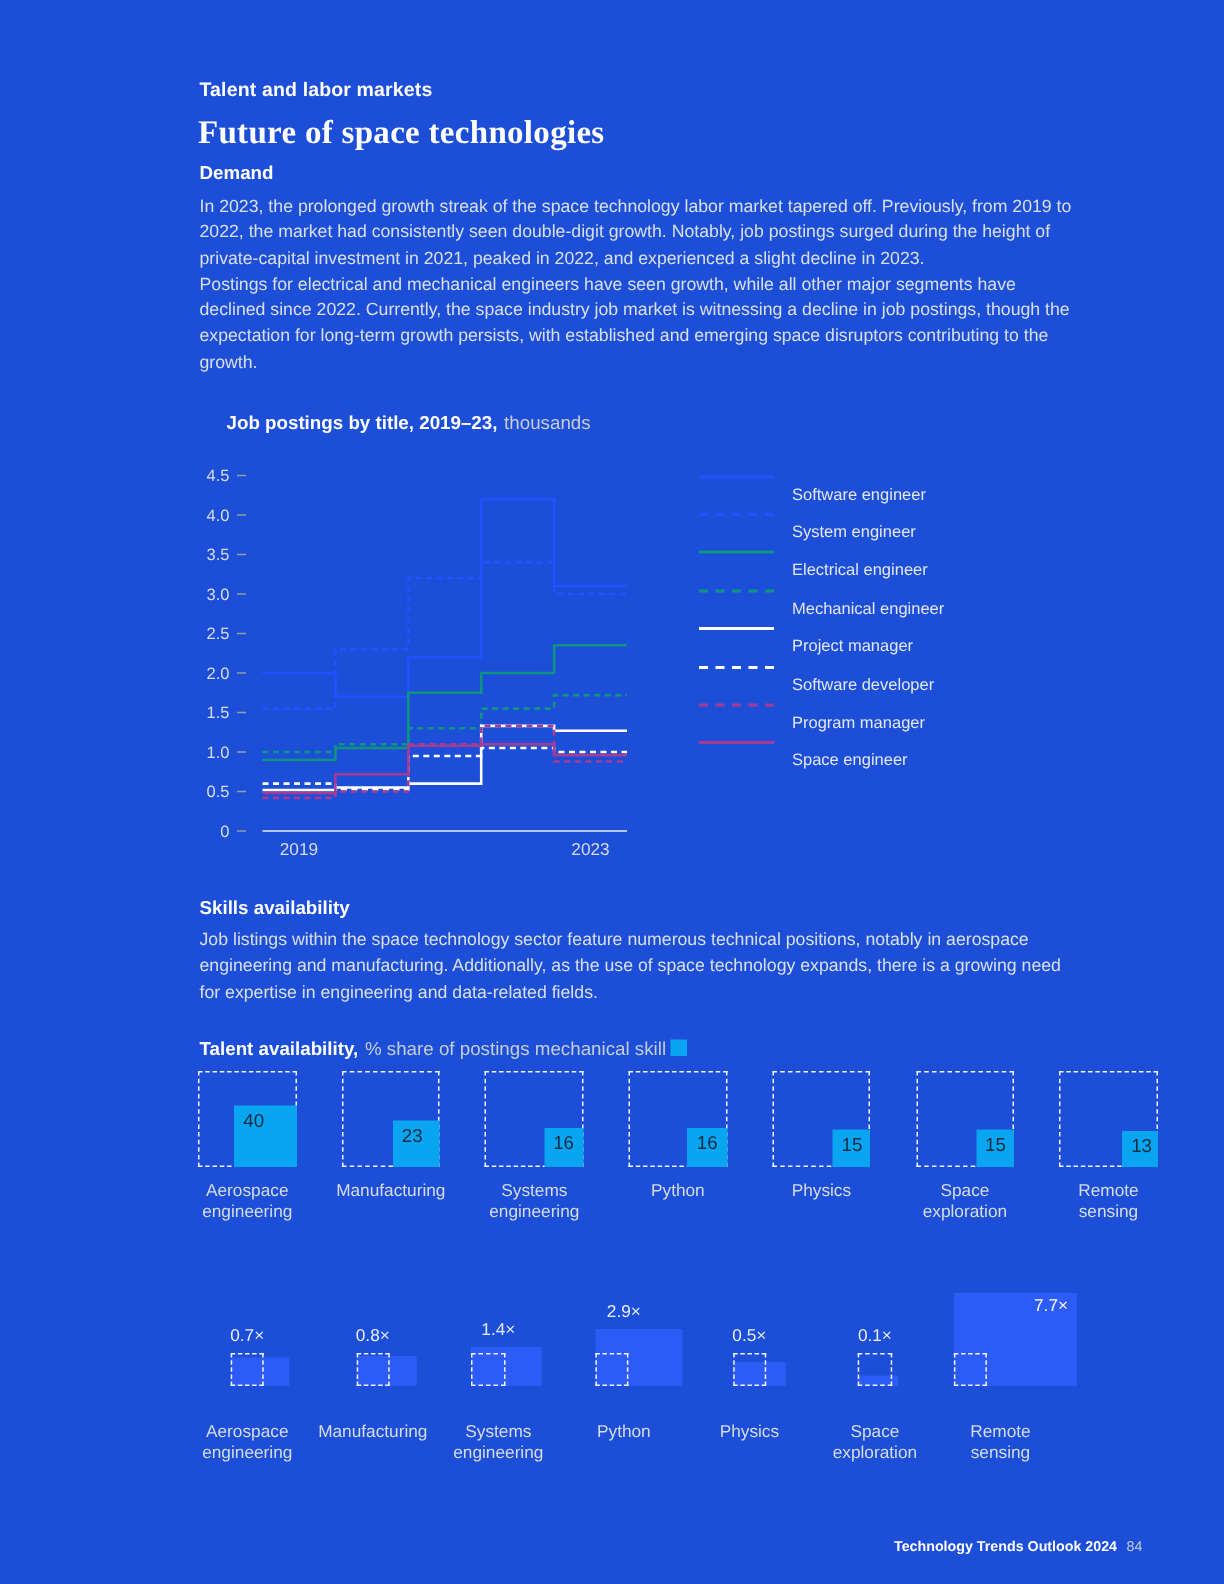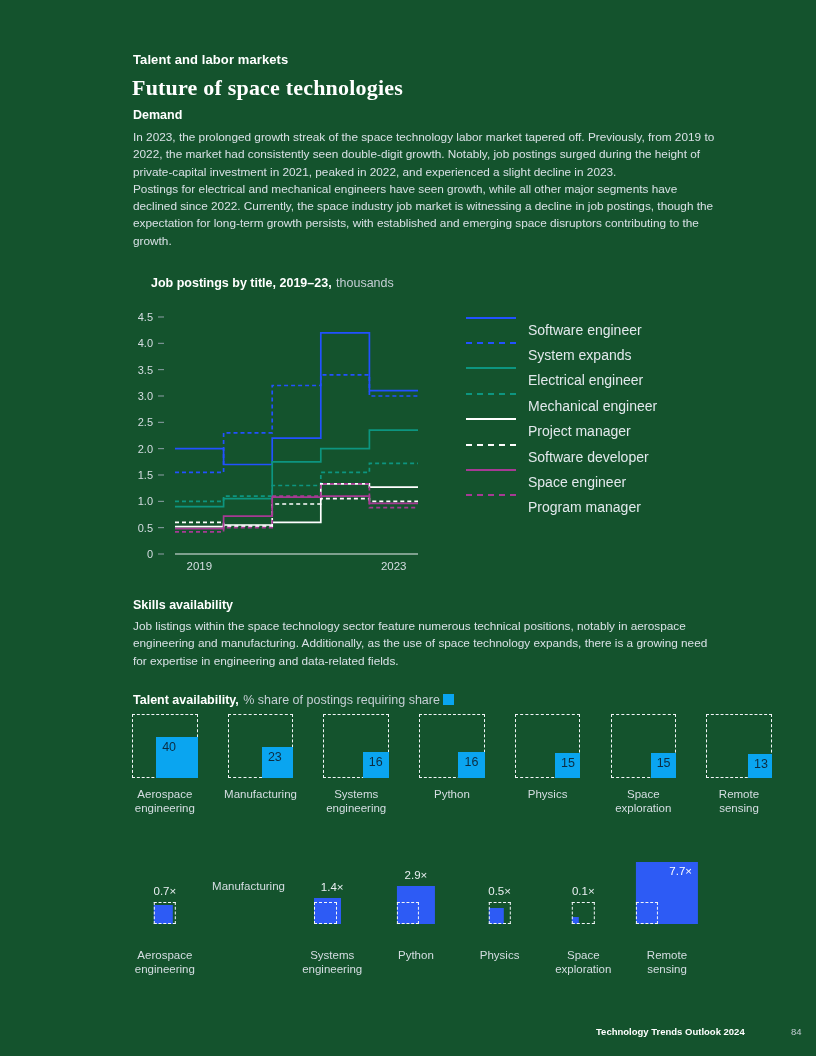--- a/index.html
+++ b/index.html
@@ -1,44 +1,44 @@
 <!DOCTYPE html>
 <html><head>
 <meta charset="utf-8">
 <style>
   html,body{margin:0;padding:0;background:#0a0f14;}
   .page{
     position:relative;width:816px;height:1056px;margin:0 auto;
-    background:#14532d;overflow:hidden;
+    background:#1d4ed8;overflow:hidden;
     font-family:"Liberation Sans",sans-serif;color:#dce3e7;
   }
   .abs{position:absolute;}
   .eyebrow{font-size:13px;font-weight:bold;color:#ffffff;letter-spacing:.1px;}
   .doc-title{font-family:"Liberation Serif",serif;font-size:22px;font-weight:700;color:#ffffff;letter-spacing:.2px;}
   .sec-head{font-size:12.5px;font-weight:bold;color:#ffffff;}
   .body-text{font-size:11.8px;line-height:17.3px;color:#d8e0e5;white-space:pre-line;}
   .chart-title-bold{font-size:12.5px;font-weight:bold;color:#ffffff;}
   .chart-title-unit{font-size:12.5px;color:#c4ced4;}
   
   .legend{display:flex;flex-direction:column;}
   .legend-row{height:25.4px;display:flex;align-items:center;}
   .legend-swatch{width:50px;height:0;border-top-width:2px;margin-right:12px;flex:0 0 auto;}
-  .legend-label{font-size:14px;color:#e2e8ec;margin-top:24px;}
+  .legend-label{font-size:11px;color:#e2e8ec;margin-top:24px;}
   
   .sq-grid{display:flex;}
   .sq-col{width:83.7px;flex:0 0 auto;}
   .cat-label{margin-top:10px;text-align:center;font-size:11.5px;line-height:13.5px;color:#d5dde2;white-space:pre-line;}
   
   .share-box{width:65.5px;height:64px;margin:0 auto;position:relative;border:1px dashed #f2f6f8;box-sizing:border-box;}
   .share-fill{position:absolute;right:-1px;bottom:-1px;}
   .share-val{position:absolute;top:3px;left:6px;font-size:12.5px;color:#0c2d42;}
   
   .ratio-area{position:relative;height:69px;}
   .ratio-wrap{position:absolute;bottom:15px;left:50%;transform:translateX(-50%);text-align:right;}
-  .ratio-talent{position:absolute;left:0;bottom:0;}
+  .ratio-talent{position:absolute;left:0;bottom:0;padding-left:20px;}
   .ratio-ref{position:absolute;left:0;bottom:0;border:1px dashed #f2f6f8;box-sizing:border-box;background:transparent;}
   .ratio-label{position:absolute;bottom:calc(100% + 5px);left:50%;transform:translateX(-50%);
     font-size:11.5px;color:#eaeff2;white-space:nowrap;}
   .ratio-label-in{position:absolute;top:3px;right:6px;font-size:11.5px;color:#ffffff;}
   
   .inline-sq{display:inline-block;width:11px;height:11px;vertical-align:-1px;margin-left:3px;}
   .inline-sq-dashed{display:inline-block;width:11px;height:11px;vertical-align:-1px;margin-left:3px;
     border:1px dashed #f2f6f8;border-radius:2px;box-sizing:border-box;}
   .subtitle-rest{font-size:12.5px;color:#c4ced4;}
   .footer-title{font-size:9.5px;font-weight:bold;color:#ffffff;}
@@ -97,55 +97,55 @@
       <path d="M 50 233.9 H 98.6 V 229.7 H 147.2 V 198.1 H 195.8 V 185.9 H 244.4 V 209.7 H 293" fill="none" stroke="#a63a94" stroke-width="1.7" stroke-dasharray="4 3"></path>
     </svg>
 
   <div class="abs legend" id="chart-legend" style="left:466px;top:305px;">
       <div class="legend-row">
         <span class="legend-swatch" style="border-top-style: solid; border-top-color: rgb(34, 81, 255);"></span>
         <span class="legend-label">Software engineer</span>
       </div>
       <div class="legend-row">
         <span class="legend-swatch" style="border-top-style: dashed; border-top-color: rgb(34, 81, 255);"></span>
-        <span class="legend-label">System expands</span>
+        <span class="legend-label">System engineer</span>
       </div>
       <div class="legend-row">
         <span class="legend-swatch" style="border-top-style: solid; border-top-color: rgb(13, 149, 128);"></span>
         <span class="legend-label">Electrical engineer</span>
       </div>
       <div class="legend-row">
         <span class="legend-swatch" style="border-top-style: dashed; border-top-color: rgb(13, 149, 128);"></span>
         <span class="legend-label">Mechanical engineer</span>
       </div>
       <div class="legend-row">
         <span class="legend-swatch" style="border-top-style: solid; border-top-color: rgb(255, 255, 255);"></span>
         <span class="legend-label">Project manager</span>
       </div>
       <div class="legend-row">
         <span class="legend-swatch" style="border-top-style: dashed; border-top-color: rgb(255, 255, 255);"></span>
         <span class="legend-label">Software developer</span>
       </div>
       <div class="legend-row">
+        <span class="legend-swatch" style="border-top-style: dashed; border-top-color: rgb(166, 58, 148);"></span>
+        <span class="legend-label">Program manager</span>
+      </div>
+      <div class="legend-row">
         <span class="legend-swatch" style="border-top-style: solid; border-top-color: rgb(166, 58, 148);"></span>
         <span class="legend-label">Space engineer</span>
       </div>
-      <div class="legend-row">
-        <span class="legend-swatch" style="border-top-style: dashed; border-top-color: rgb(166, 58, 148);"></span>
-        <span class="legend-label">Program manager</span>
-      </div>
     </div>
 
   <div class="abs sec-head" style="left:133px;top:598px;">Skills availability</div>
 
   <div class="abs body-text" style="left:133px;top:618px;width:583px;">Job listings within the space technology sector feature numerous technical positions, notably in aerospace engineering and manufacturing. Additionally, as the use of space technology expands, there is a growing need for expertise in engineering and data-related fields.</div>
 
   <div class="abs" style="left:133px;top:690px;">
     <span class="chart-title-bold">Talent availability,</span>
-    <span class="subtitle-rest">% share of postings requiring share</span><span class="inline-sq" id="share-legend-swatch" style="background: rgb(10, 165, 240);"></span>
+    <span class="subtitle-rest">% share of postings mechanical skill</span><span class="inline-sq" id="share-legend-swatch" style="background: rgb(10, 165, 240);"></span>
   </div>
 
   <div class="abs sq-grid" id="share-grid" style="left:123px;top:714px;gap:12px;">
       <div class="sq-col">
         <div class="share-box">
           <div class="share-fill" style="width: 41.4258px; height: 41.4258px; background: rgb(10, 165, 240);">
             <span class="share-val">40</span>
           </div>
         </div>
         <div class="cat-label">Aerospace
@@ -211,20 +211,27 @@
           <div class="ratio-wrap" style="width: 22.4px; height: 22.4px;">
             <div class="ratio-talent" style="width: 18.7412px; height: 18.7412px; background: rgb(45, 91, 245);"></div>
             <div class="ratio-ref" style="width: 22.4px; height: 22.4px;"></div>
             <span class="ratio-label">0.7×</span>
           </div>
         </div>
         <div class="cat-label">Aerospace
 engineering</div>
       </div>
       <div class="sq-col">
+        <div class="ratio-area">
+          <div class="ratio-wrap" style="width: 22.4px; height: 22.4px;">
+            <div class="ratio-talent" style="width: 20.0352px; height: 20.0352px; background: rgb(45, 91, 245);"></div>
+            <div class="ratio-ref" style="width: 22.4px; height: 22.4px;"></div>
+            <span class="ratio-label">0.8×</span>
+          </div>
+        </div>
         <div class="cat-label">Manufacturing</div>
       </div>
       <div class="sq-col">
         <div class="ratio-area">
           <div class="ratio-wrap" style="width: 36px; height: 26.504px;">
             <div class="ratio-talent" style="width: 26.504px; height: 26.504px; background: rgb(45, 91, 245);"></div>
             <div class="ratio-ref" style="width: 22.4px; height: 22.4px;"></div>
             <span class="ratio-label">1.4×</span>
           </div>
         </div>
@@ -270,15 +277,15 @@
             </div>
             <div class="ratio-ref" style="width: 22.4px; height: 22.4px;"></div>
           </div>
         </div>
         <div class="cat-label">Remote
 sensing</div>
       </div>
     </div>
 
   <div class="abs footer-title" style="left:596px;top:1026px;">Technology Trends Outlook 2024</div>
-  <div class="abs footer-page" style="left:751px;top:1026px;margin-left:40px;">84</div>
+  <div class="abs footer-page" style="left:751px;top:1026px;">84</div>
 
 </div>
 
 </body></html>

